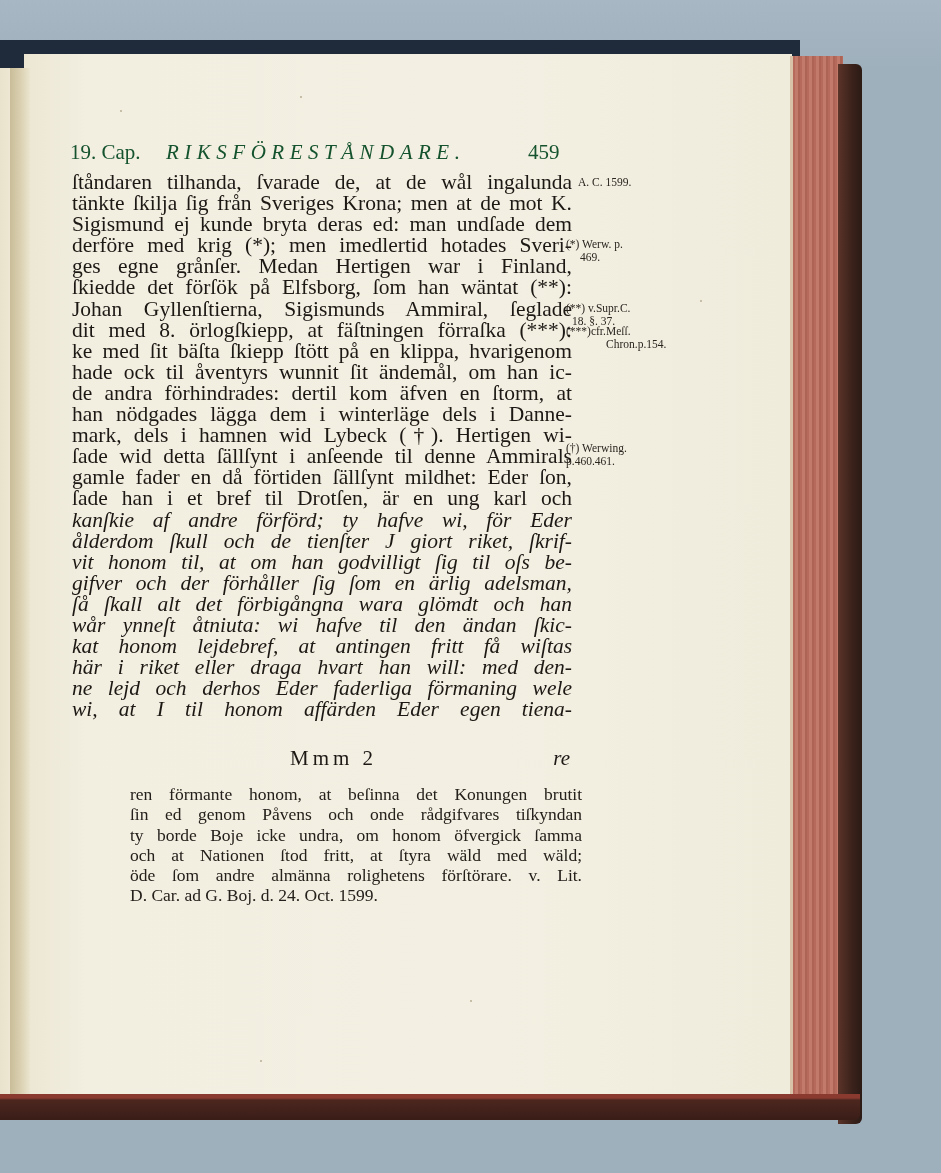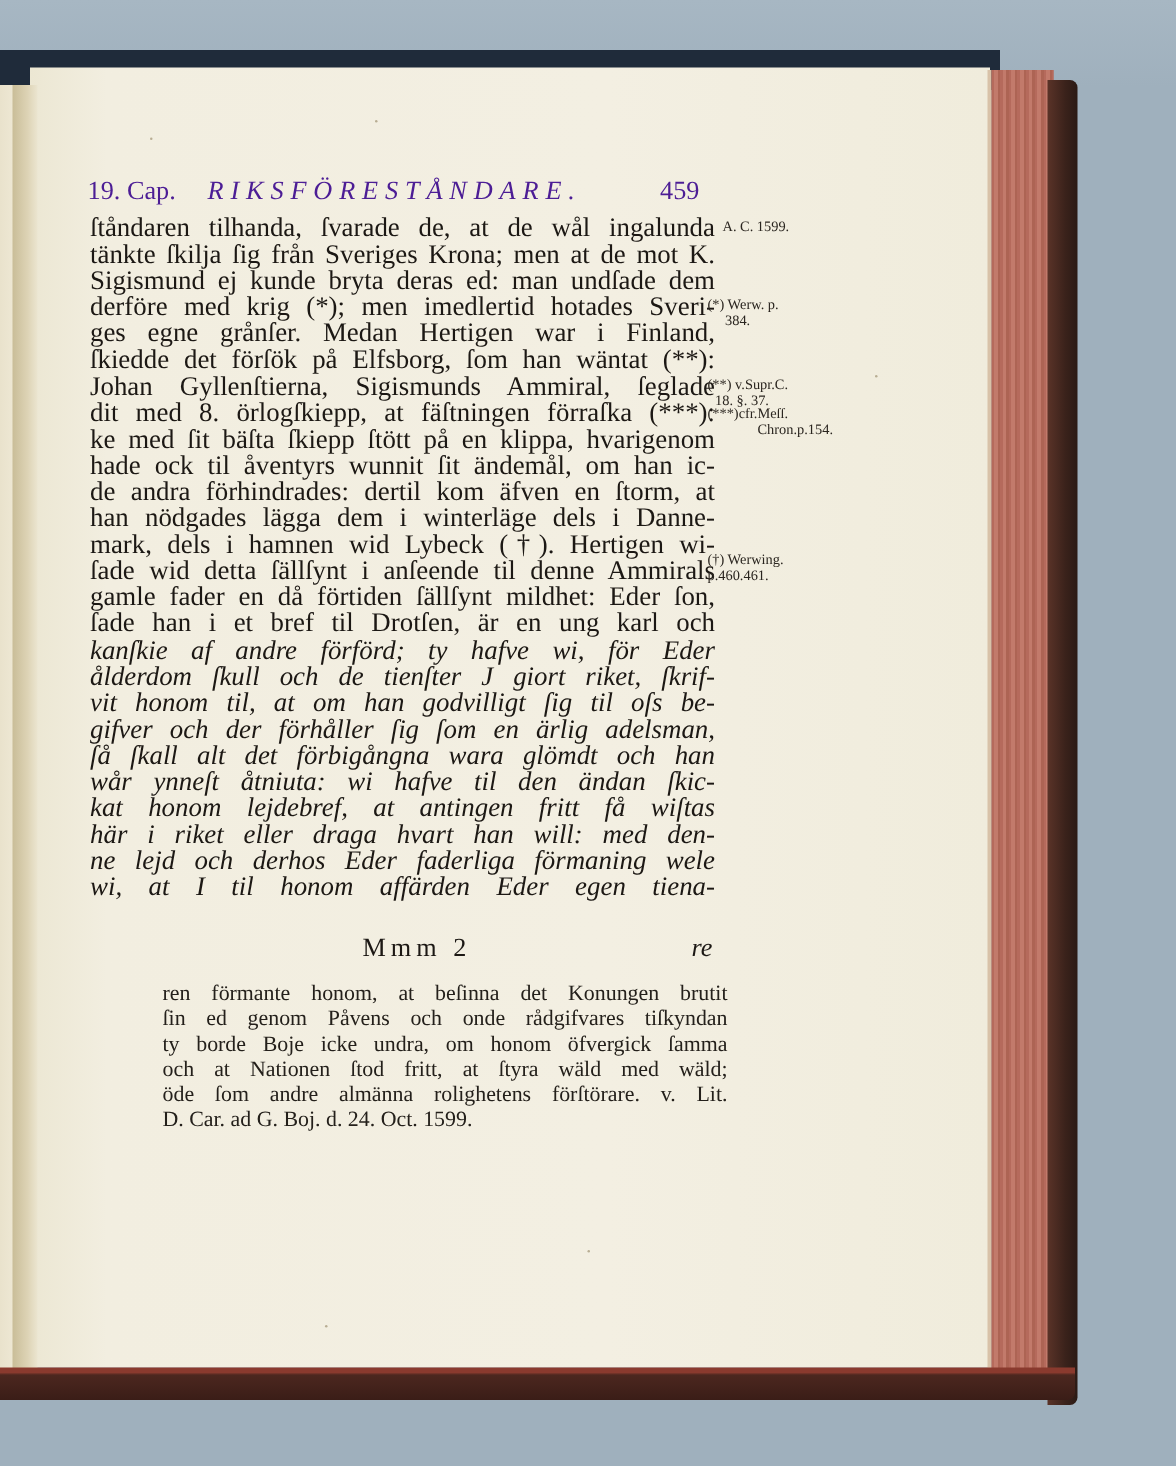--- a/index.html
+++ b/index.html
@@ -39,21 +39,21 @@
       border-radius: 0 6px 6px 0;
     }
     .cover-bottom {
       position: absolute; left: 0; top: 1094px; width: 860px; height: 26px;
       background: linear-gradient(#8a3a2e 0 4px, #4c271f 6px, #3a1d17);
       border-radius: 0 0 6px 0;
     }
     .text-block { position: absolute; left: 0; top: 0; }
     .running-head {
       position: absolute; top: 140px; left: 70px; width: 500px; height: 30px;
-      font-size: 21px; color: #4c1d95;
+      font-size: 21px; color: #14532d;
     }
     .rh-cap { position: absolute; left: 0; top: 0; }
     .rh-title {
       position: absolute; left: 96px; top: 0; font-style: italic;
       letter-spacing: 5.5px;
     }
     .rh-pageno { position: absolute; left: 458px; top: 0; }
     .body-lines {
       position: absolute; left: 72px; top: 172px; width: 500px;
       font-size: 21.5px; line-height: 21.1px; color: #1c1814;
@@ -149,21 +149,21 @@
     <div class="line">öde ſom andre almänna rolighetens förſtörare. v. Lit.</div>
     <div class="line last">D. Car. ad G. Boj. d. 24. Oct. 1599.</div>
   </div>
 
   <div class="margin-notes">
     <div class="mnote" style="left:578px;top:176px;">
       <span>A. C. 1599.</span>
     </div>
     <div class="mnote" style="left:566px;top:238px;">
       <span>(*) Werw. p.</span>
-      <span class="sub">384.</span>
+      <span class="sub">469.</span>
     </div>
     <div class="mnote" style="left:566px;top:283px;margin-top:19px;">
       <span>(**) v.Supr.C.</span>
       <span class="sub2">18. §. 37.</span>
     </div>
     <div class="mnote" style="left:566px;top:325px;">
       <span>(***)cfr.Meſſ.</span>
       <span style="display:block;margin-left:40px;">Chron.p.154.</span>
     </div>
     <div class="mnote" style="left:566px;top:442px;">

